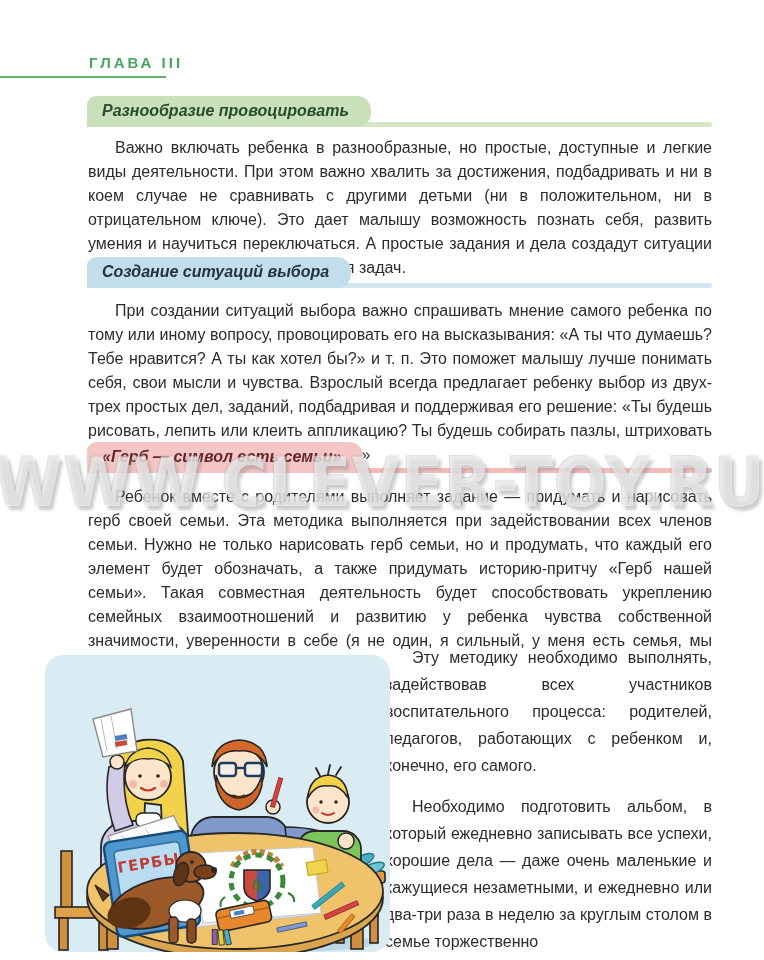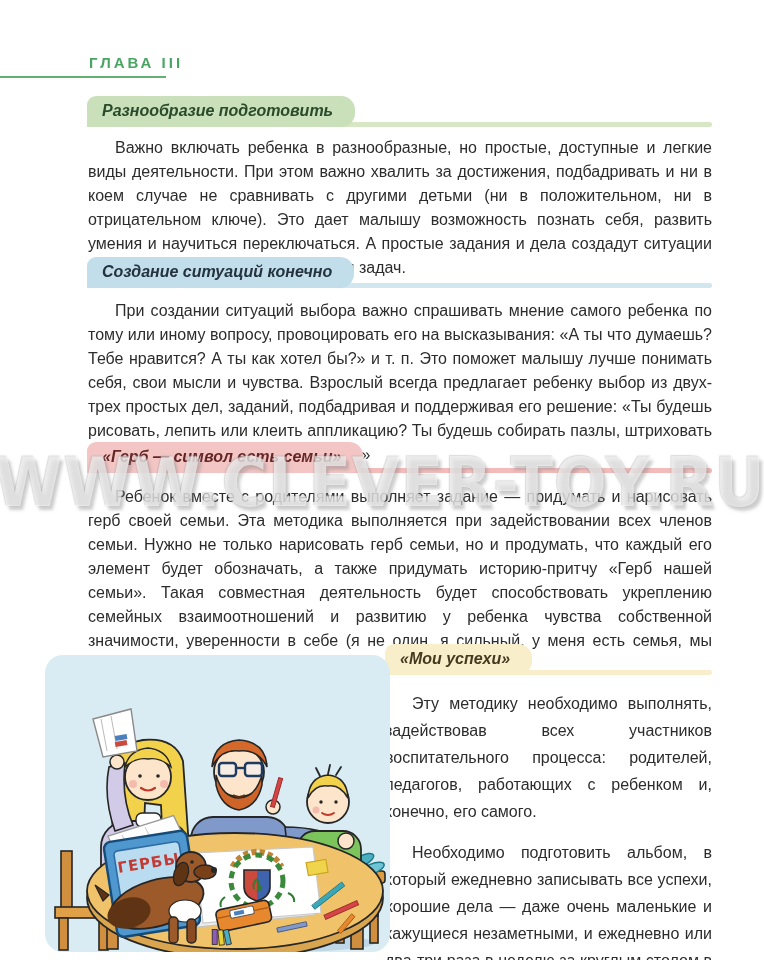--- a/index.html
+++ b/index.html
@@ -52,43 +52,39 @@
 </head>
 <body>
 
 <div class="page">
 
   <div class="chapter-label">ГЛАВА III</div>
   <div class="chapter-rule"></div>
 
   <div class="section-header green" style="left:87px;top:96px;width:625px;">
     <div class="rule"></div>
-    <div class="tab">Разнообразие подготовить</div>
+    <div class="tab">Разнообразие провоцировать</div>
   </div>
   <div class="para" style="top:136px;">Важно включать ребенка в разнообразные, но простые, доступные и легкие виды деятельности. При этом важно хвалить за достижения, подбадривать и ни в коем случае не сравнивать с другими детьми (ни в положительном, ни в отрицательном ключе). Это дает малышу возможность познать себя, развить умения и научиться переключаться. А простые задания и дела создадут ситуации успеха и позитивный опыт решения задач.</div>
 
   <div class="section-header blue" style="left:87px;top:257px;width:625px;">
     <div class="rule"></div>
-    <div class="tab">Создание ситуаций конечно</div>
+    <div class="tab">Создание ситуаций выбора</div>
   </div>
   <div class="para" style="top:299px;">При создании ситуаций выбора важно спрашивать мнение самого ребенка по тому или иному вопросу, провоцировать его на высказывания: «А ты что думаешь? Тебе нравится? А ты как хотел бы?» и т. п. Это поможет малышу лучше понимать себя, свои мысли и чувства. Взрослый всегда предлагает ребенку выбор из двух-трех простых дел, заданий, подбадривая и поддерживая его решение: «Ты будешь рисовать, лепить или клеить аппликацию? Ты будешь собирать пазлы, штриховать или находить отличия на картинках?»</div>
 
   <div class="section-header pink" style="left:87px;top:442px;width:625px;">
     <div class="rule"></div>
     <div class="tab">«Герб — символ есть семьи»</div>
   </div>
   <div class="para" style="top:485px;">Ребенок вместе с родителями выполняет задание — придумать и нарисовать герб своей семьи. Эта методика выполняется при задействовании всех членов семьи. Нужно не только нарисовать герб семьи, но и продумать, что каждый его элемент будет обозначать, а также придумать историю-притчу «Герб нашей семьи». Такая совместная деятельность будет способствовать укреплению семейных взаимоотношений и развитию у ребенка чувства собственной значимости, уверенности в себе (я не один, я сильный, у меня есть семья, мы вместе).</div>
 
   <div class="watermark">WWW.CLEVER-TOY.RU</div>
 
   <div class="col-right" style="top:644px;">
-    <div class="section-header yellow" style="position:relative;left:0;top:0;width:327px;margin-bottom:12px;">
-      <div class="rule"></div>
-      <div class="tab">«Мои успехи»</div>
-    </div>
     <p class="rpara">Эту методику необходимо выполнять, задействовав всех участников воспитательного процесса: родителей, педагогов, работающих с ребенком и, конечно, его самого.</p>
     <p class="rpara">Необходимо подготовить альбом, в который ежедневно записывать все успехи, хорошие дела — даже очень маленькие и кажущиеся незаметными, и ежедневно или два-три раза в неделю за круглым столом в семье торжественно</p>
   </div>
 
   <div class="illustration">
     <svg viewBox="0 0 345 297" width="345" height="297">
 
       <rect x="0" y="0" width="345" height="297" rx="18" fill="#d9ecf4"></rect>
       <ellipse cx="235" cy="288" rx="95" ry="9" fill="#bed7e6"></ellipse>
 

